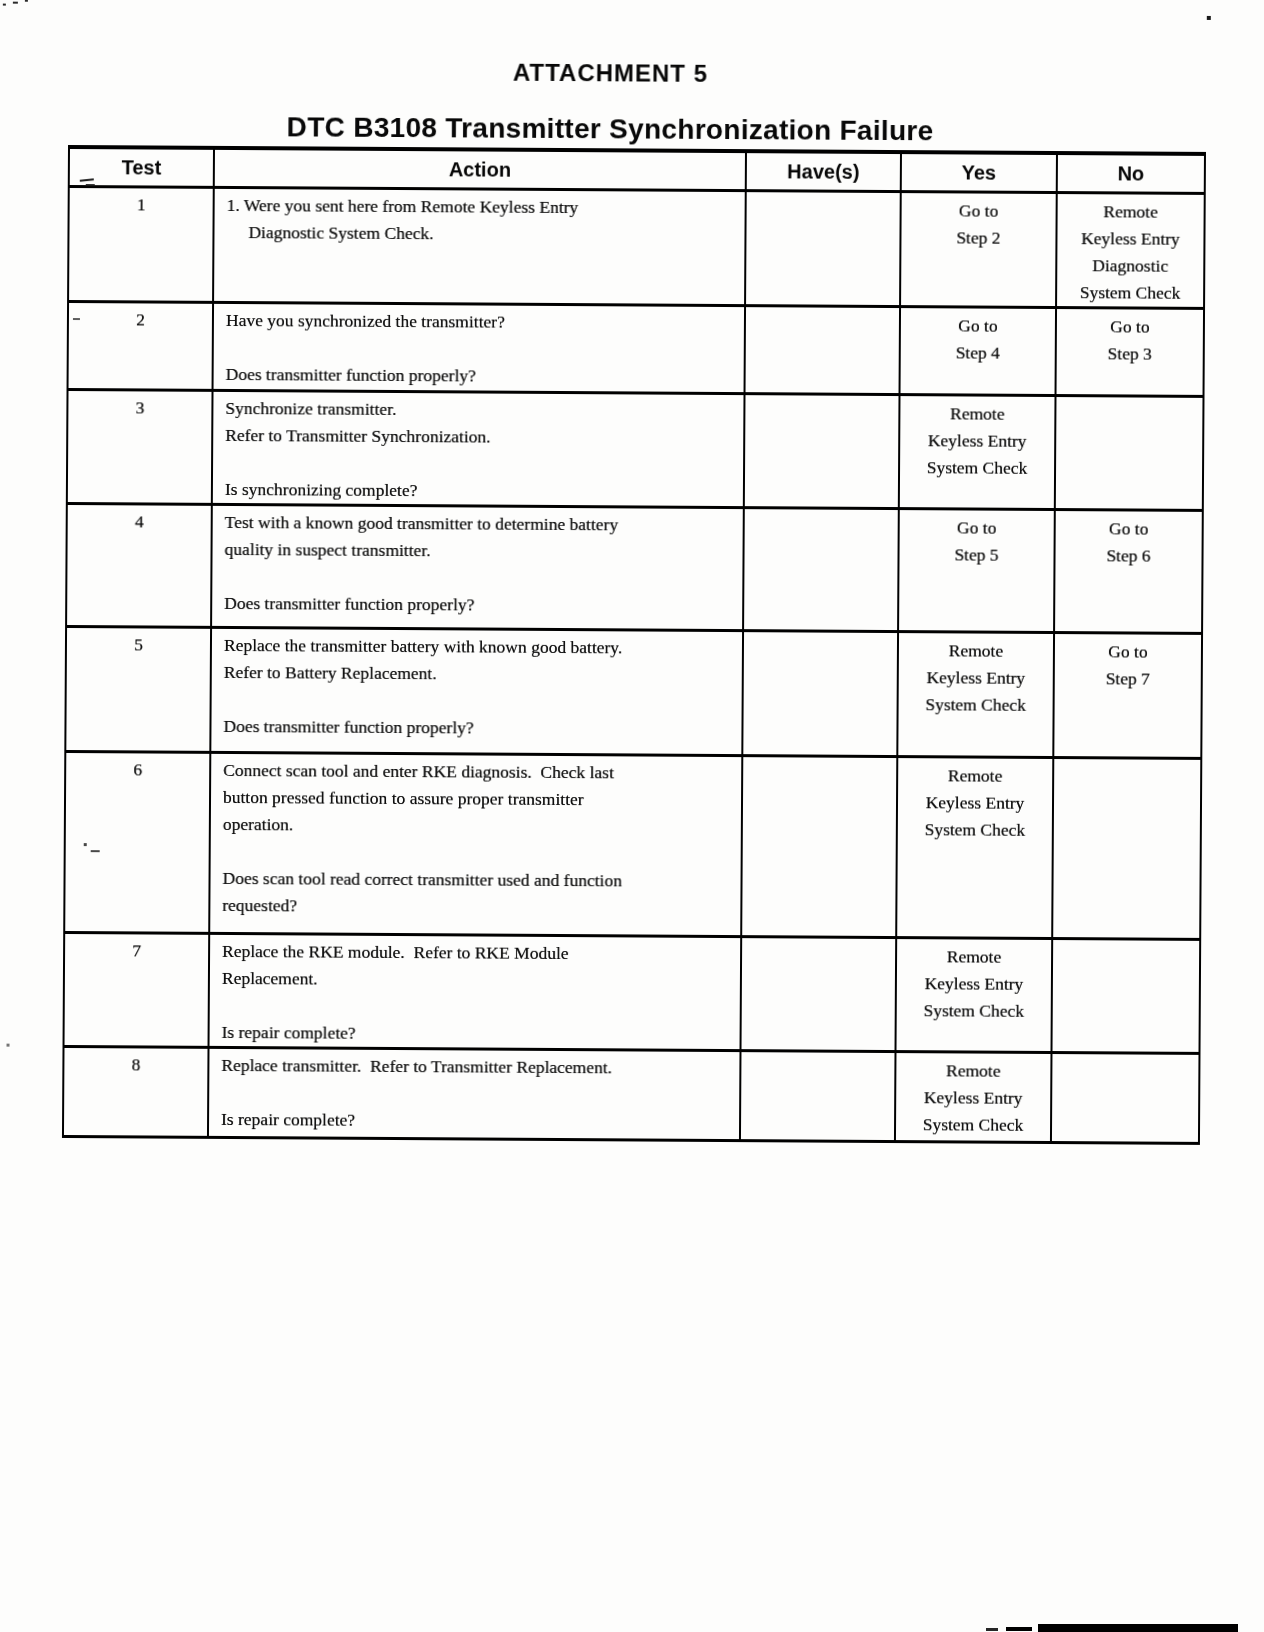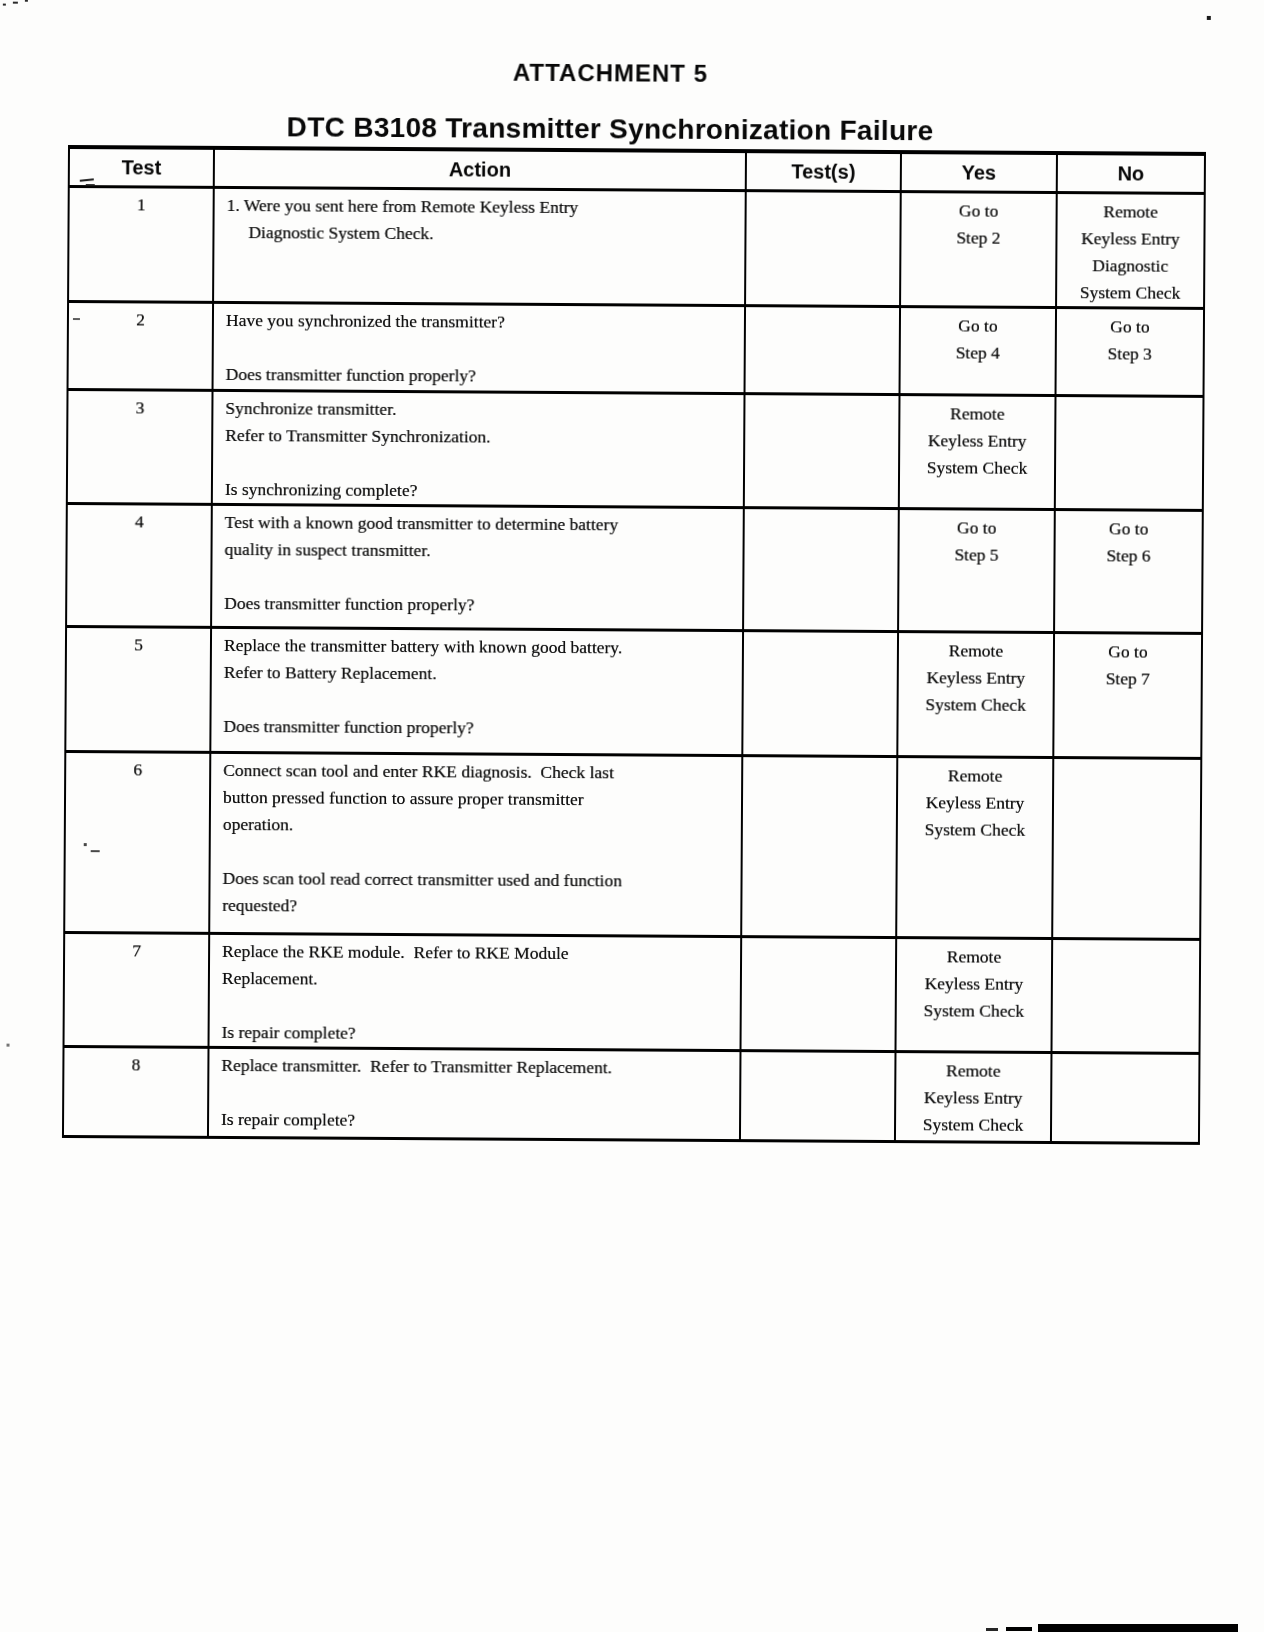--- a/index.html
+++ b/index.html
@@ -106,21 +106,21 @@
         <col style="width:145px">
         <col style="width:532px">
         <col style="width:155px">
         <col style="width:156px">
         <col style="width:148px">
       </colgroup>
       <thead>
         <tr>
           <th>Test</th>
           <th>Action</th>
-          <th>Test(s)</th>
+          <th>Have(s)</th>
           <th>Yes</th>
           <th>No</th>
         </tr>
       </thead>
       <tbody id="table-body">
   <tr>
     <td class="c-step">1</td>
     <td class="c-action">1. Were you sent here from Remote Keyless Entry
      Diagnostic System Check.</td>
     <td class="c-values"></td>

